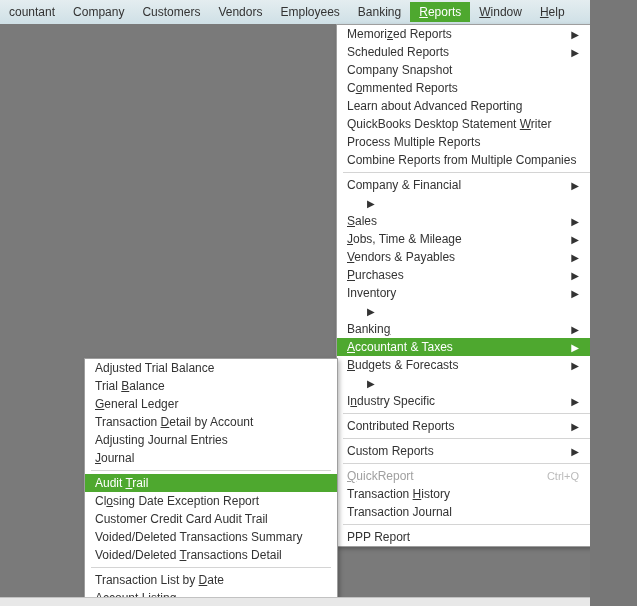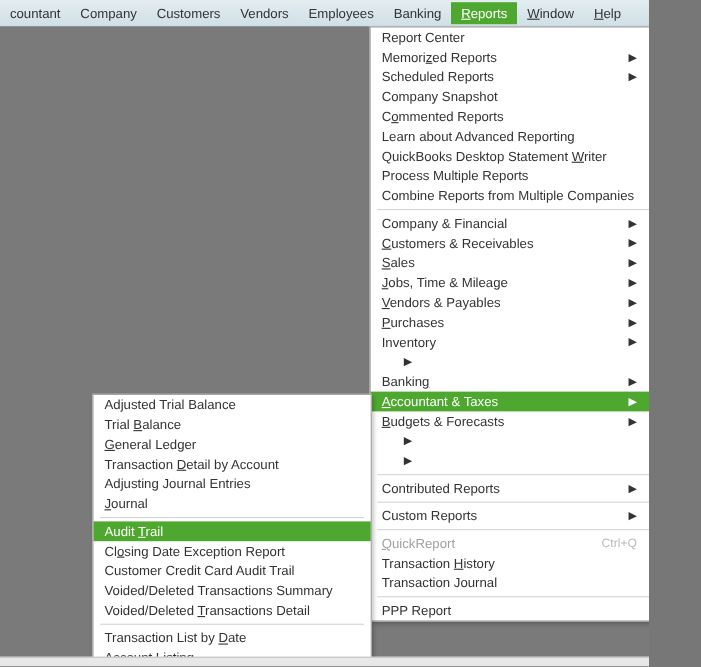--- a/index.html
+++ b/index.html
@@ -38,23 +38,20 @@
       <div class="item">Banking</div>
       <div class="item active"><span></span><span class="ul">R</span><span>eports</span></div>
       <div class="item"><span></span><span class="ul">W</span><span>indow</span></div>
       <div class="item"><span></span><span class="ul">H</span><span>elp</span></div>
     </div>
 
   <div class="workspace"></div>
 
   <div class="menu-panel" id="reports-menu">
       <div class="row">
-        <span class="lbl">Report Center</span>
-      </div>
-      <div class="row">
         <span class="lbl"><span>Memori</span><span class="ul">z</span><span>ed Reports</span></span>
         <span class="arrow">▶</span>
       </div>
       <div class="row">
         <span class="lbl">Scheduled Reports</span>
         <span class="arrow">▶</span>
       </div>
       <div class="row">
         <span class="lbl">Company Snapshot</span>
       </div>
@@ -72,21 +69,20 @@
       </div>
       <div class="row">
         <span class="lbl">Combine Reports from Multiple Companies</span>
       </div>
       <div class="sep"></div>
       <div class="row">
         <span class="lbl">Company &amp; Financial</span>
         <span class="arrow">▶</span>
       </div>
       <div class="row">
-        <span class="lbl"><span></span><span class="ul">C</span><span>ustomers &amp; Receivables</span></span>
         <span class="arrow">▶</span>
       </div>
       <div class="row">
         <span class="lbl"><span></span><span class="ul">S</span><span>ales</span></span>
         <span class="arrow">▶</span>
       </div>
       <div class="row">
         <span class="lbl"><span></span><span class="ul">J</span><span>obs, Time &amp; Mileage</span></span>
         <span class="arrow">▶</span>
       </div>
@@ -114,20 +110,21 @@
         <span class="arrow">▶</span>
       </div>
       <div class="row">
         <span class="lbl"><span></span><span class="ul">B</span><span>udgets &amp; Forecasts</span></span>
         <span class="arrow">▶</span>
       </div>
       <div class="row">
         <span class="arrow">▶</span>
       </div>
       <div class="row">
+        <span class="lbl"><span>I</span><span class="ul">n</span><span>dustry Specific</span></span>
         <span class="arrow">▶</span>
       </div>
       <div class="sep"></div>
       <div class="row">
         <span class="lbl">Contributed Reports</span>
         <span class="arrow">▶</span>
       </div>
       <div class="sep"></div>
       <div class="row">
         <span class="lbl">Custom Reports</span>

